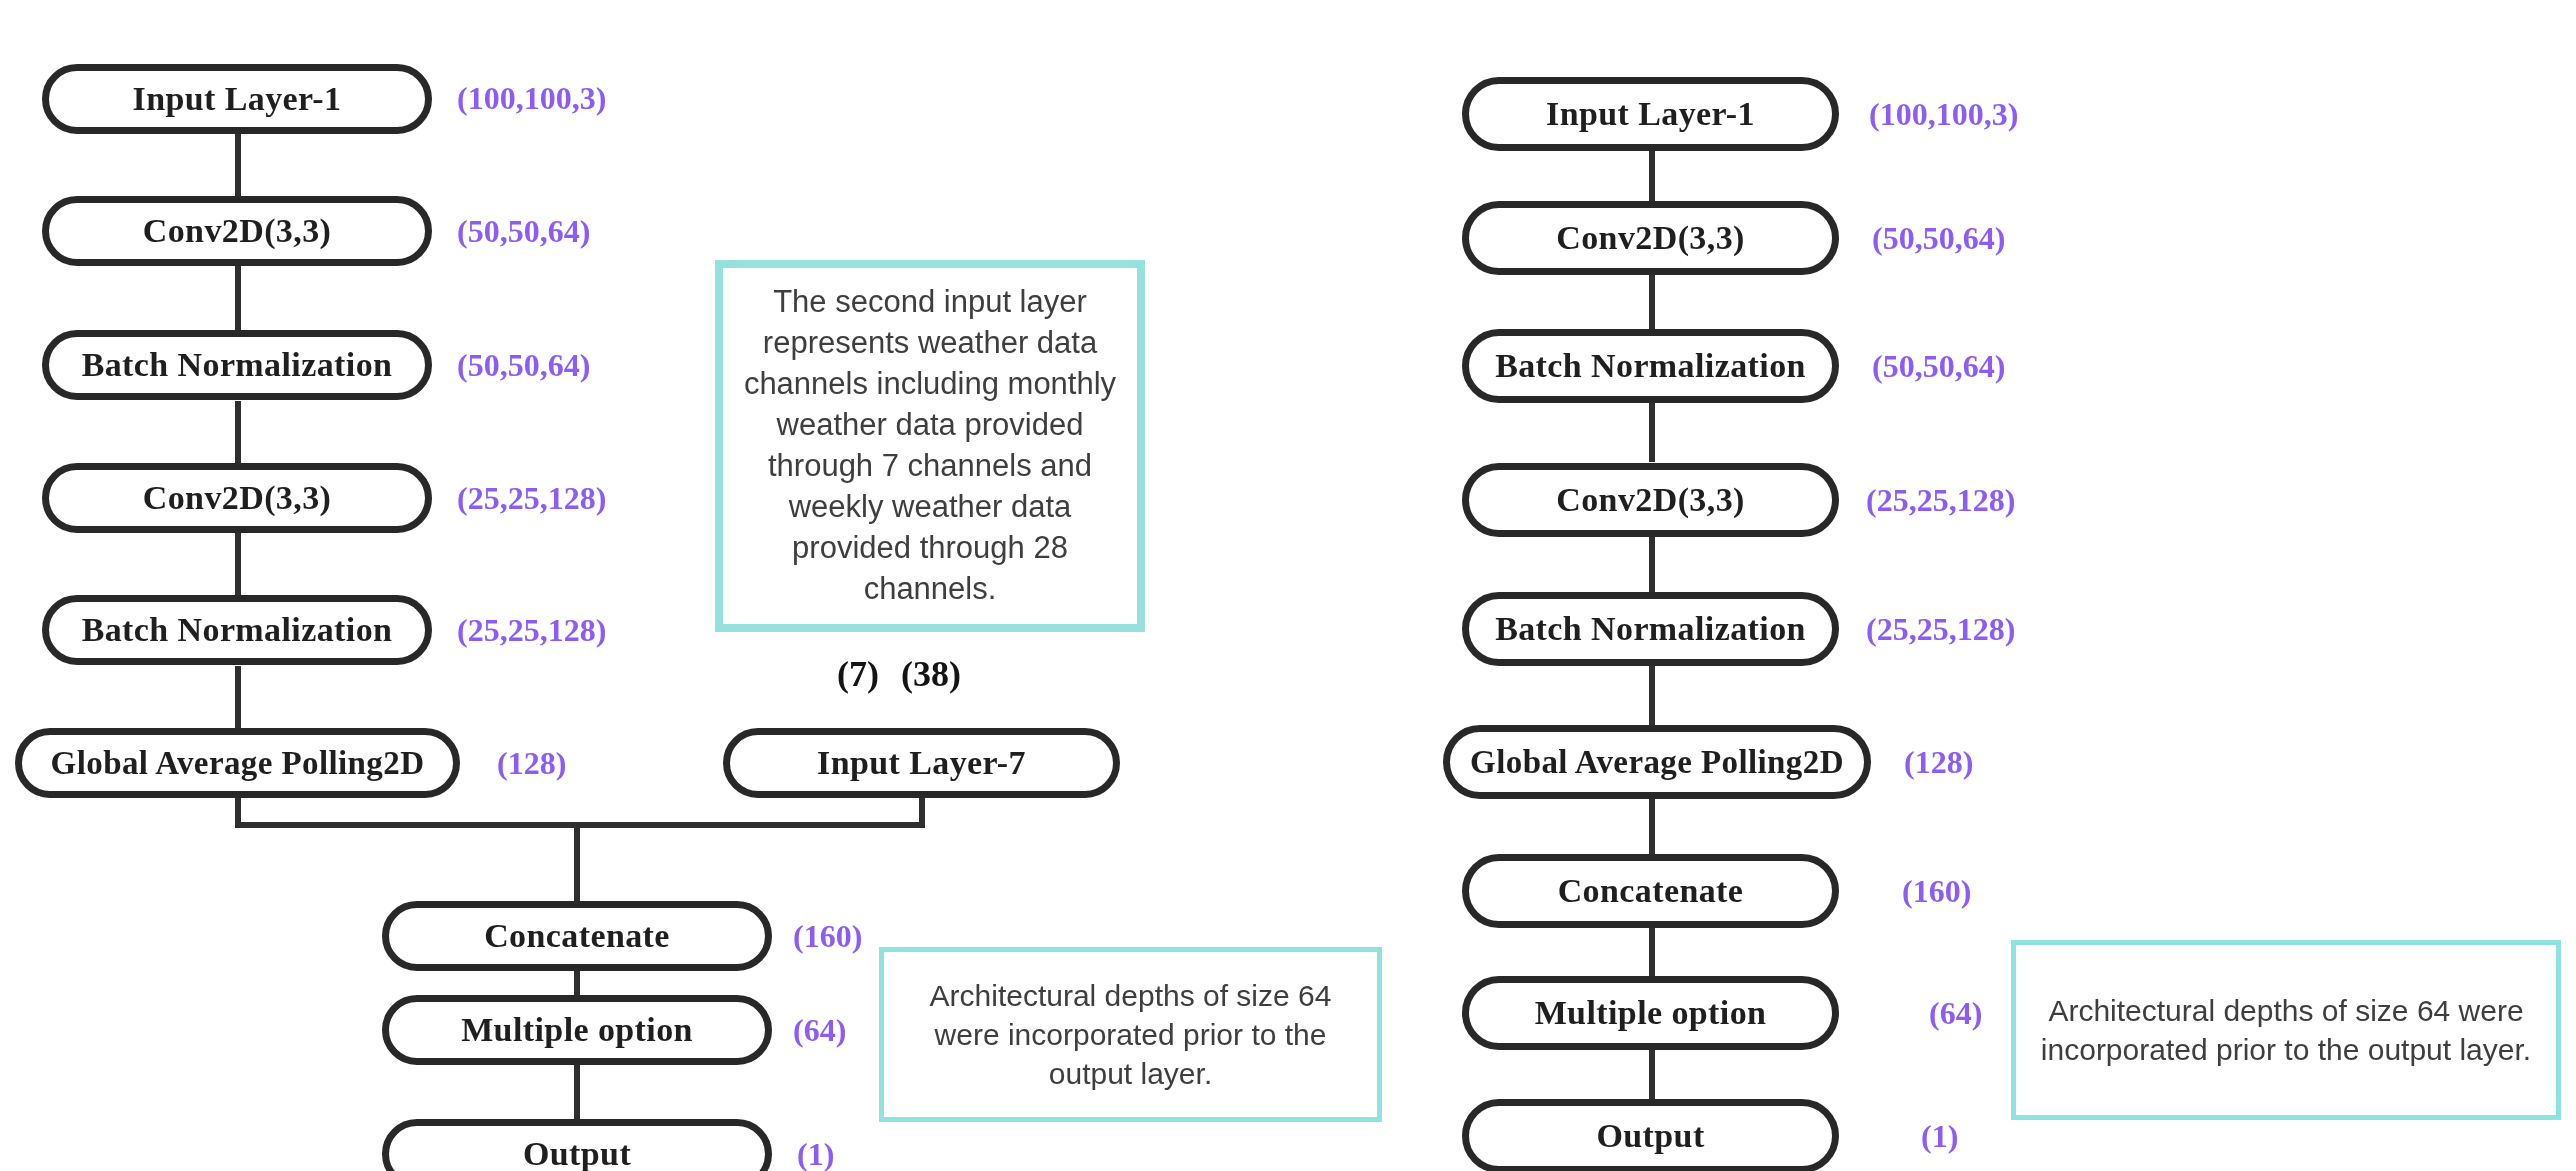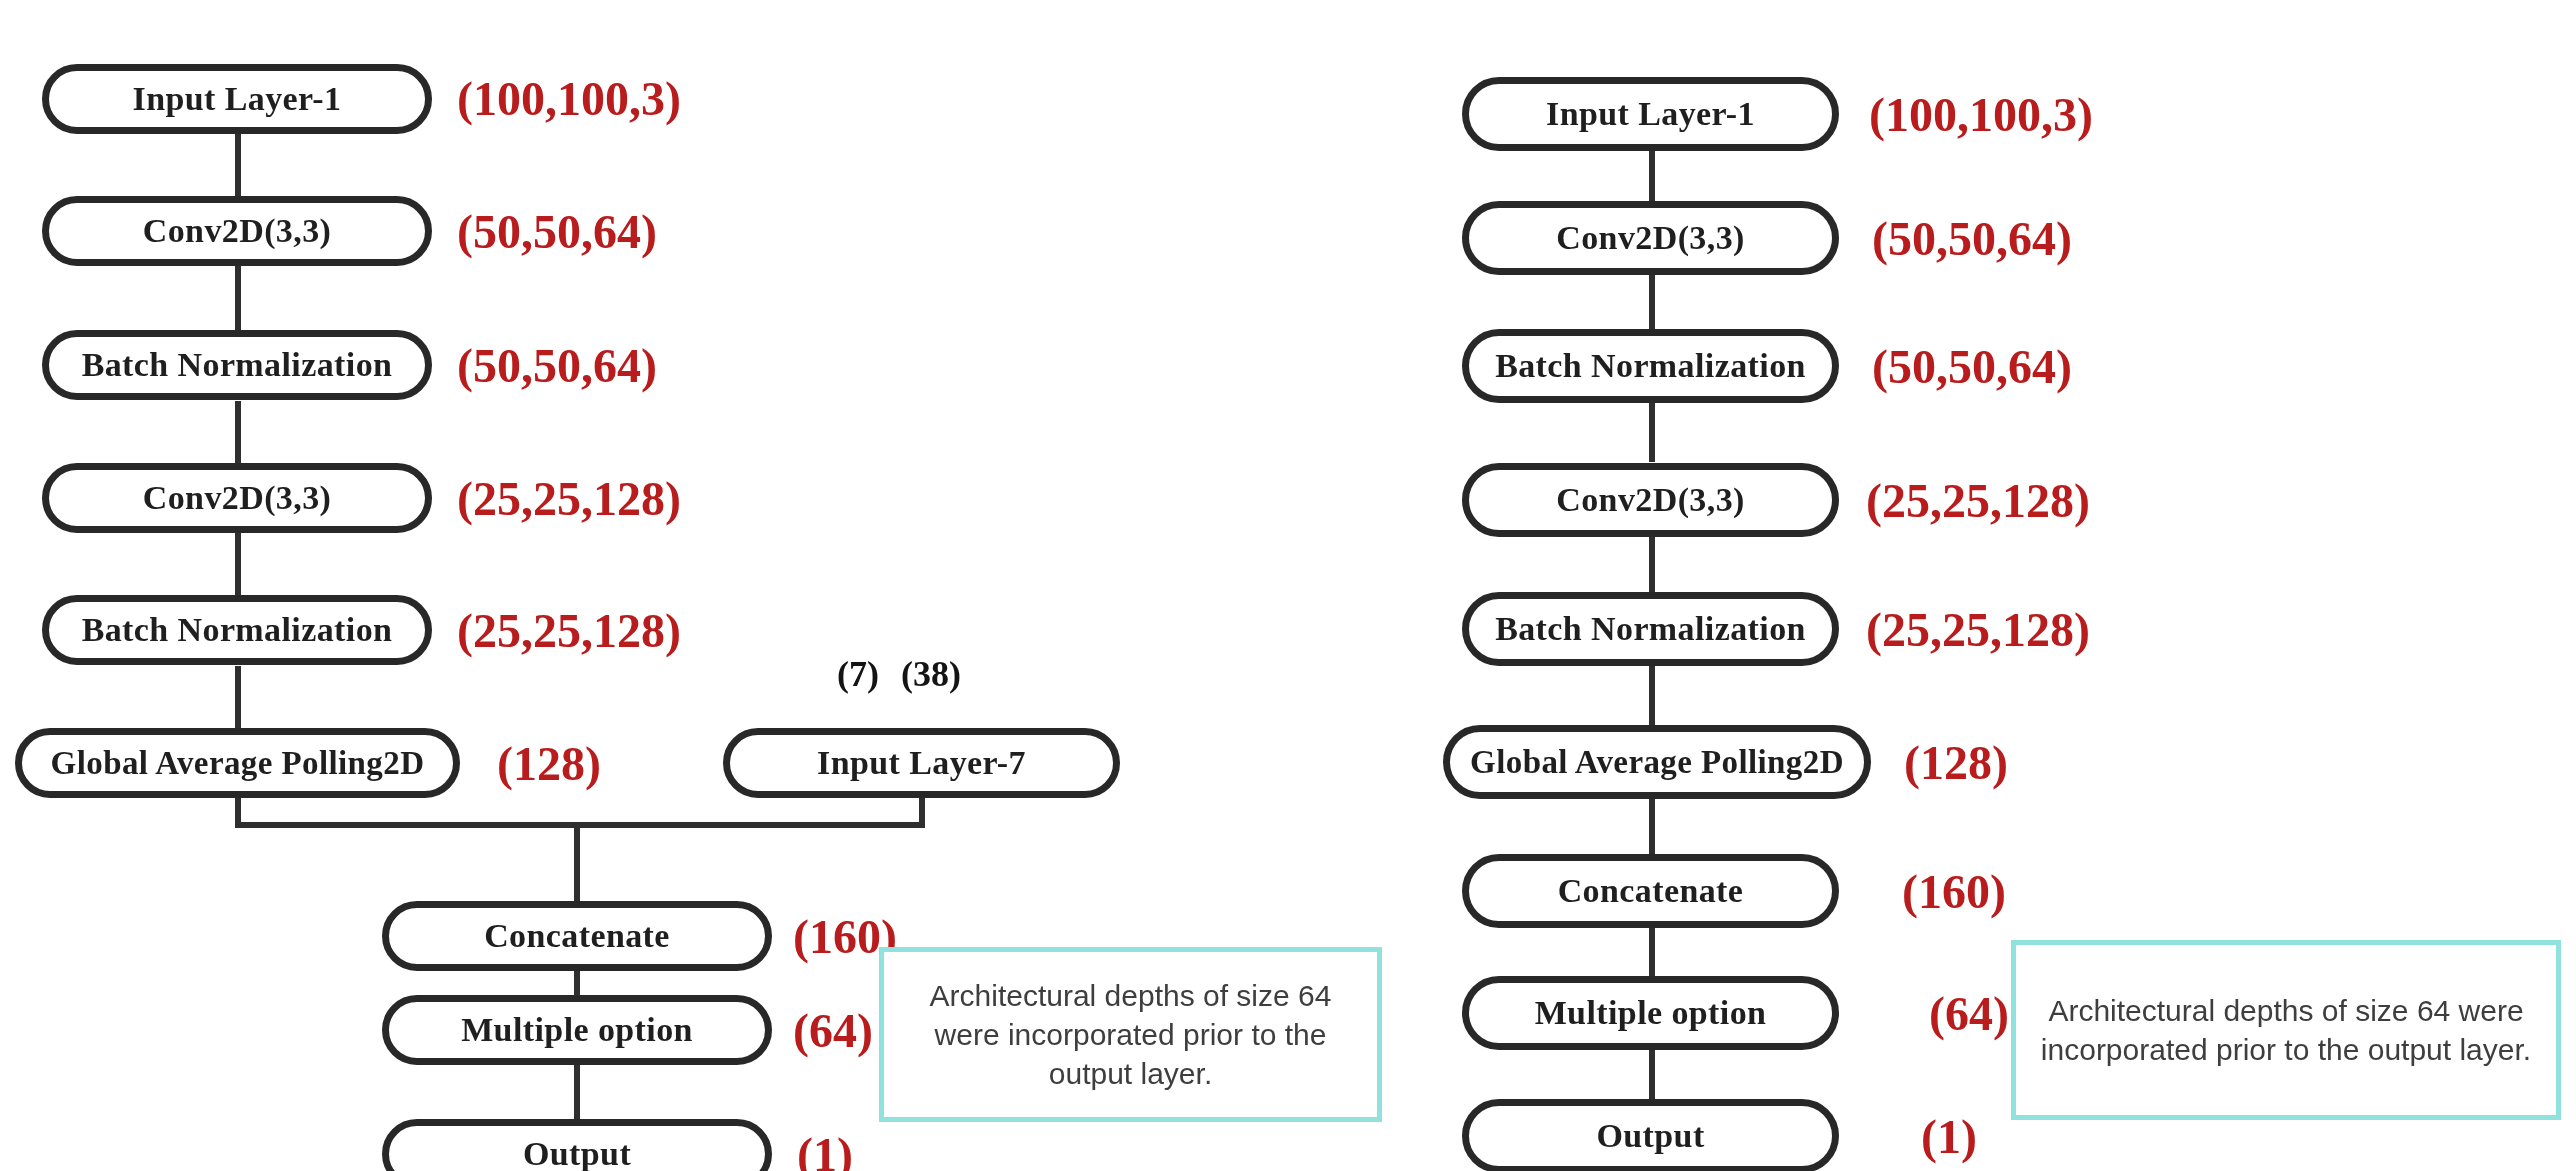--- a/index.html
+++ b/index.html
@@ -9,21 +9,21 @@
   }
   .node{
     position:absolute;box-sizing:border-box;background:#ffffff;
     border:7.5px solid #282828;border-radius:37px;
     display:flex;align-items:center;justify-content:center;
     font-weight:bold;font-size:34px;color:#1f1f1f;letter-spacing:0.4px;
     white-space:nowrap;
   }
   .shape{
     position:absolute;display:flex;align-items:center;
-    font-weight:bold;font-size:48px;color:#b91c1c;white-space:nowrap;
+    font-weight:bold;font-size:32px;color:#8b5cf6;white-space:nowrap;
   }
   .line{position:absolute;background:#2f2f2f;}
   .note{
     position:absolute;box-sizing:border-box;background:#ffffff;
     display:flex;align-items:center;justify-content:center;text-align:center;
     font-family:"Liberation Sans",sans-serif;color:#3e3e3e;
   }
   .note-weather{border:8.4px solid #96e1de;font-size:31px;line-height:1.32;padding:8.4px 18.5px;}
   .note-arch{border:5.9px solid #8fe2de;font-size:30px;line-height:1.30;padding:5px 14px;}
   .pairshapes{
@@ -69,20 +69,23 @@
   <div class="shape" style="left:497px;top:688px;height:70px;">(128)</div>
   <div class="shape" style="left:793px;top:861px;height:70px;">(160)</div>
   <div class="shape" style="left:793px;top:955px;height:70px;">(64)</div>
   <div class="shape" style="left:797px;top:1079px;height:70px;">(1)</div>
 
   <div class="pairshapes" style="left:723px;top:609px;width:352px;height:49px;">
     <span>(7)</span>
     <span>(38)</span>
   </div>
 
+  <div class="note note-weather" style="left:715px;top:220px;width:430px;height:372px;">
+    <span>The second input layer represents weather data channels including monthly weather data provided through 7 channels and weekly weather data provided through 28 channels.</span>
+  </div>
   <div class="note note-arch" style="left:879px;top:907px;width:503px;height:175px;">
     <span>Architectural depths of size 64 were incorporated prior to the output layer.</span>
   </div>
 
   <div class="line" style="left:1649px;top:111px;width:5.9px;height:50px;"></div>
   <div class="line" style="left:1649px;top:235px;width:5.9px;height:54px;"></div>
   <div class="line" style="left:1649px;top:362px;width:5.9px;height:60px;"></div>
   <div class="line" style="left:1649px;top:497px;width:5.9px;height:55px;"></div>
   <div class="line" style="left:1649px;top:626px;width:5.9px;height:60px;"></div>
   <div class="line" style="left:1649px;top:759px;width:5.9px;height:55px;"></div>

